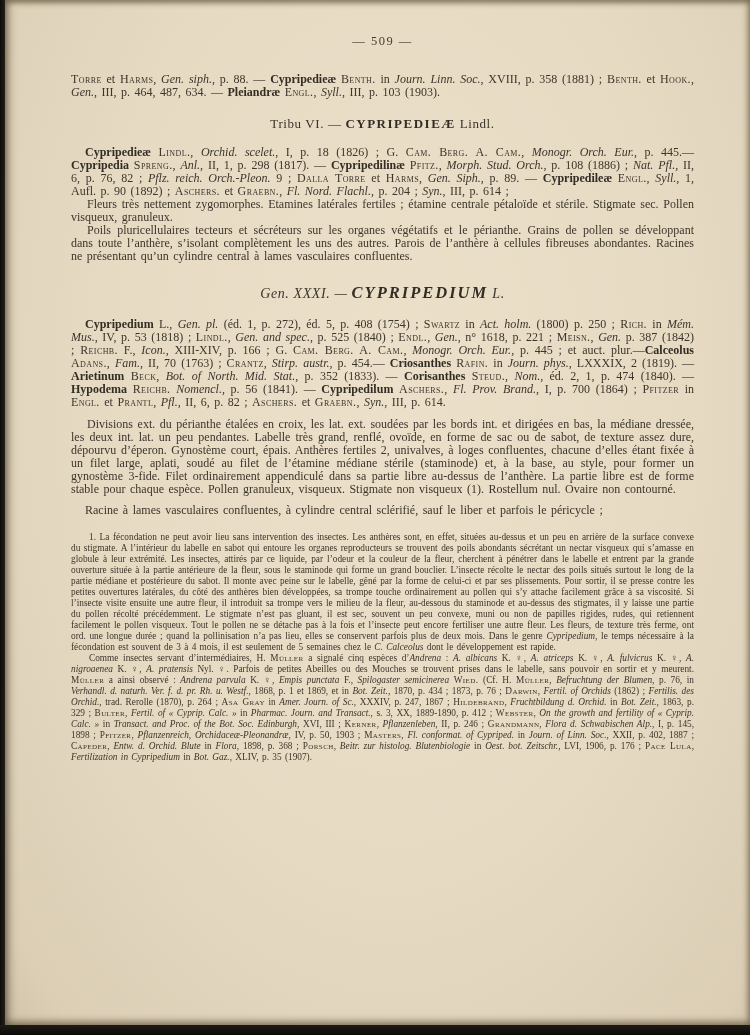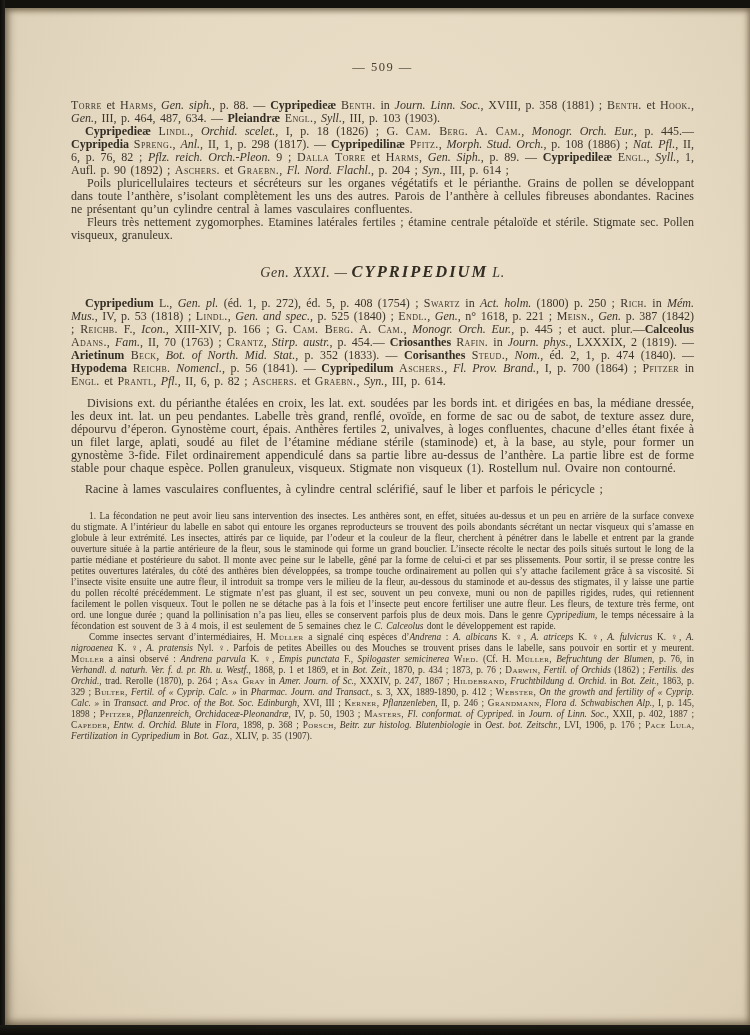--- a/index.html
+++ b/index.html
@@ -10,24 +10,23 @@
   }
   .paper{
     position:absolute;left:5px;top:0;right:0;bottom:10px;
     background:radial-gradient(ellipse at 52% 38%, #ece0ca 0%, #e6dac3 55%, #dbceb5 92%, #d2c4aa 100%);
     box-shadow:
       inset 0 3px 5px rgba(100,88,62,.5),
       inset 4px 0 8px rgba(70,58,38,.45),
       inset -3px 0 6px rgba(120,104,78,.3),
       inset 0 -4px 7px rgba(90,78,55,.4);
     color:#3c352b;
-    padding:52px 56px 0 66px;
+    padding:34px 56px 0 66px;
     box-sizing:border-box;
     overflow:hidden;
-    margin-top:8px;
   }
   .edge-left{position:absolute;left:0;top:0;width:5px;height:100%;background:linear-gradient(90deg,#0d0c09,#23201a);}
   .edge-bottom{position:absolute;left:0;bottom:0;width:100%;height:10px;background:linear-gradient(0deg,#0b0a08,#1d1b15);}
   .page-number{
     text-align:center;font-size:12.5px;letter-spacing:1.5px;margin:0 0 24px 0;color:#464034;
   }
   p{margin:0;text-align:justify;font-size:12px;line-height:13px;word-spacing:1.5px;}
   .indent{text-indent:16px;}
   .syn{text-indent:14px;}
   h2{
@@ -46,24 +45,25 @@
   .footnote p{font-size:9.3px;line-height:11px;text-indent:18px;word-spacing:1px;}
 </style>
 </head>
 <body>
 
 <div class="paper">
   <div class="page-number">— 509 —</div>
 
   <p><span class="r-sc">Torre</span><span> et </span><span class="r-sc">Harms</span><span>, </span><span class="r-i">Gen. siph.</span><span>, p. 88. — </span><span class="r-b">Cypripedieæ</span><span> </span><span class="r-sc">Benth.</span><span> in </span><span class="r-i">Journ. Linn. Soc.</span><span>, XVIII, p. 358 (1881) ; </span><span class="r-sc">Benth.</span><span> et </span><span class="r-sc">Hook.</span><span>, </span><span class="r-i">Gen.</span><span>, III, p. 464, 487, 634. — </span><span class="r-b">Pleiandræ</span><span> </span><span class="r-sc">Engl.</span><span>, </span><span class="r-i">Syll.</span><span>, III, p. 103 (1903).</span></p>
 
+  <h2><span>Tribu VI. — </span><span class="r-b">CYPRIPEDIEÆ</span><span> Lindl.</span></h2>
 
   <p class="syn"><span class="r-b">Cypripedieæ</span><span> </span><span class="r-sc">Lindl.</span><span>, </span><span class="r-i">Orchid. scelet.</span><span>, I, p. 18 (1826) ; G. </span><span class="r-sc">Cam. Berg. A. Cam.</span><span>, </span><span class="r-i">Monogr. Orch. Eur.</span><span>, p. 445.— </span><span class="r-b">Cypripedia</span><span> </span><span class="r-sc">Spreng.</span><span>, </span><span class="r-i">Anl.</span><span>, II, 1, p. 298 (1817). — </span><span class="r-b">Cypripedilinæ</span><span> </span><span class="r-sc">Pfitz.</span><span>, </span><span class="r-i">Morph. Stud. Orch.</span><span>, p. 108 (1886) ; </span><span class="r-i">Nat. Pfl.</span><span>, II, 6, p. 76, 82 ; </span><span class="r-i">Pflz. reich. Orch.-Pleon.</span><span> 9 ; </span><span class="r-sc">Dalla Torre</span><span> et </span><span class="r-sc">Harms</span><span>, </span><span class="r-i">Gen. Siph.</span><span>, p. 89. — </span><span class="r-b">Cypripedileæ</span><span> </span><span class="r-sc">Engl.</span><span>, </span><span class="r-i">Syll.</span><span>, 1, Aufl. p. 90 (1892) ; </span><span class="r-sc">Aschers.</span><span> et </span><span class="r-sc">Graebn.</span><span>, </span><span class="r-i">Fl. Nord. Flachl.</span><span>, p. 204 ; </span><span class="r-i">Syn.</span><span>, III, p. 614 ;</span></p>
+  <p class="indent"><span>Fleurs très nettement zygomorphes. Etamines latérales fertiles ; étamine centrale pétaloïde et stérile. Stigmate sec. Pollen visqueux, granuleux.</span></p>
   <p class="indent"><span>Poils pluricellulaires tecteurs et sécréteurs sur les organes végétatifs et le périanthe. Grains de pollen se développant dans toute l’anthère, s’isolant complètement les uns des autres. Parois de l’anthère à cellules fibreuses abondantes. Racines ne présentant qu’un cylindre central à lames vasculaires confluentes.</span></p>
-  <p class="indent"><span>Fleurs très nettement zygomorphes. Etamines latérales fertiles ; étamine centrale pétaloïde et stérile. Stigmate sec. Pollen visqueux, granuleux.</span></p>
 
   <h2 class="genus"><span>Gen. XXXI. — </span><span class="r-b">CYPRIPEDIUM</span><span> L.</span></h2>
 
   <p class="syn"><span class="r-b">Cypripedium</span><span> L., </span><span class="r-i">Gen. pl.</span><span> (éd. 1, p. 272), éd. 5, p. 408 (1754) ; </span><span class="r-sc">Swartz</span><span> in </span><span class="r-i">Act. holm.</span><span> (1800) p. 250 ; </span><span class="r-sc">Rich.</span><span> in </span><span class="r-i">Mém. Mus.</span><span>, IV, p. 53 (1818) ; </span><span class="r-sc">Lindl.</span><span>, </span><span class="r-i">Gen. and spec.</span><span>, p. 525 (1840) ; </span><span class="r-sc">Endl.</span><span>, </span><span class="r-i">Gen.</span><span>, n° 1618, p. 221 ; </span><span class="r-sc">Meisn.</span><span>, </span><span class="r-i">Gen.</span><span> p. 387 (1842) ; </span><span class="r-sc">Reichb.</span><span> F., </span><span class="r-i">Icon.</span><span>, XIII-XIV, p. 166 ; G. </span><span class="r-sc">Cam. Berg. A. Cam.</span><span>, </span><span class="r-i">Monogr. Orch. Eur.</span><span>, p. 445 ; et auct. plur.—</span><span class="r-b">Calceolus</span><span> </span><span class="r-sc">Adans.</span><span>, </span><span class="r-i">Fam.</span><span>, II, 70 (1763) ; </span><span class="r-sc">Crantz</span><span>, </span><span class="r-i">Stirp. austr.</span><span>, p. 454.— </span><span class="r-b">Criosanthes</span><span> </span><span class="r-sc">Rafin.</span><span> in </span><span class="r-i">Journ. phys.</span><span>, LXXXIX, 2 (1819). — </span><span class="r-b">Arietinum</span><span> </span><span class="r-sc">Beck</span><span>, </span><span class="r-i">Bot. of North. Mid. Stat.</span><span>, p. 352 (1833). — </span><span class="r-b">Corisanthes</span><span> </span><span class="r-sc">Steud.</span><span>, </span><span class="r-i">Nom.</span><span>, éd. 2, 1, p. 474 (1840). — </span><span class="r-b">Hypodema</span><span> </span><span class="r-sc">Reichb.</span><span> </span><span class="r-i">Nomencl.</span><span>, p. 56 (1841). — </span><span class="r-b">Cypripedilum</span><span> </span><span class="r-sc">Aschers.</span><span>, </span><span class="r-i">Fl. Prov. Brand.</span><span>, I, p. 700 (1864) ; </span><span class="r-sc">Pfitzer</span><span> in </span><span class="r-sc">Engl.</span><span> et </span><span class="r-sc">Prantl</span><span>, </span><span class="r-i">Pfl.</span><span>, II, 6, p. 82 ; </span><span class="r-sc">Aschers.</span><span> et </span><span class="r-sc">Graebn.</span><span>, </span><span class="r-i">Syn.</span><span>, III, p. 614.</span></p>
   <p class="indent para-divisions"><span>Divisions ext. du périanthe étalées en croix, les lat. ext. soudées par les bords int. et dirigées en bas, la médiane dressée, les deux int. lat. un peu pendantes. Labelle très grand, renflé, ovoïde, en forme de sac ou de sabot, de texture assez dure, dépourvu d’éperon. Gynostème court, épais. Anthères fertiles 2, univalves, à loges confluentes, chacune d’elles étant fixée à un filet large, aplati, soudé au filet de l’étamine médiane stérile (staminode) et, à la base, au style, pour former un gynostème 3-fide. Filet ordinairement appendiculé dans sa partie libre au-dessus de l’anthère. La partie libre est de forme stable pour chaque espèce. Pollen granuleux, visqueux. Stigmate non visqueux (1). Rostellum nul. Ovaire non contourné.</span></p>
   <p class="para-racine"><span>Racine à lames vasculaires confluentes, à cylindre central sclérifié, sauf le liber et parfois le péricycle ;</span></p>
 
   <div class="footnote">
     <p><span>1. La fécondation ne peut avoir lieu sans intervention des insectes. Les anthères sont, en effet, situées au-dessus et un peu en arrière de la surface convexe du stigmate. A l’intérieur du labelle en sabot qui entoure les organes reproducteurs se trouvent des poils abondants sécrétant un nectar visqueux qui s’amasse en globule à leur extrémité. Les insectes, attirés par ce liquide, par l’odeur et la couleur de la fleur, cherchent à pénétrer dans le labelle et entrent par la grande ouverture située à la partie antérieure de la fleur, sous le staminode qui forme un grand bouclier. L’insecte récolte le nectar des poils situés surtout le long de la partie médiane et postérieure du sabot. Il monte avec peine sur le labelle, gêné par la forme de celui-ci et par ses plissements. Pour sortir, il se presse contre les petites ouvertures latérales, du côté des anthères bien développées, sa trompe touche ordinairement au pollen qui s’y attache facilement grâce à sa viscosité. Si l’insecte visite ensuite une autre fleur, il introduit sa trompe vers le milieu de la fleur, au-dessous du staminode et au-dessus des stigmates, il y laisse une partie du pollen récolté précédemment. Le stigmate n’est pas gluant, il est sec, souvent un peu convexe, muni ou non de papilles rigides, rudes, qui retiennent facilement le pollen visqueux. Tout le pollen ne se détache pas à la fois et l’insecte peut encore fertiliser une autre fleur. Les fleurs, de texture très ferme, ont ord. une longue durée ; quand la pollinisation n’a pas lieu, elles se conservent parfois plus de deux mois. Dans le genre </span><span class="r-i">Cypripedium</span><span>, le temps nécessaire à la fécondation est souvent de 3 à 4 mois, il est seulement de 5 semaines chez le </span><span class="r-i">C. Calceolus</span><span> dont le développement est rapide.</span></p>
     <p><span>Comme insectes servant d’intermédiaires, H. </span><span class="r-sc">Müller</span><span> a signalé cinq espèces d’</span><span class="r-i">Andrena</span><span> : </span><span class="r-i">A. albicans</span><span> K. ♀, </span><span class="r-i">A. atriceps</span><span> K. ♀, </span><span class="r-i">A. fulvicrus</span><span> K. ♀, </span><span class="r-i">A. nigroaenea</span><span> K. ♀, </span><span class="r-i">A. pratensis</span><span> Nyl. ♀. Parfois de petites Abeilles ou des Mouches se trouvent prises dans le labelle, sans pouvoir en sortir et y meurent. </span><span class="r-sc">Müller</span><span> a ainsi observé : </span><span class="r-i">Andrena parvula</span><span> K. ♀, </span><span class="r-i">Empis punctata</span><span> F., </span><span class="r-i">Spilogaster semicinerea</span><span> </span><span class="r-sc">Wied.</span><span> (Cf. H. </span><span class="r-sc">Müller</span><span>, </span><span class="r-i">Befruchtung der Blumen</span><span>, p. 76, in </span><span class="r-i">Verhandl. d. naturh. Ver. f. d. pr. Rh. u. Westf.</span><span>, 1868, p. 1 et 1869, et in </span><span class="r-i">Bot. Zeit.</span><span>, 1870, p. 434 ; 1873, p. 76 ; </span><span class="r-sc">Darwin</span><span>, </span><span class="r-i">Fertil. of Orchids</span><span> (1862) ; </span><span class="r-i">Fertilis. des Orchid.</span><span>, trad. Rerolle (1870), p. 264 ; </span><span class="r-sc">Asa Gray</span><span> in </span><span class="r-i">Amer. Journ. of Sc.</span><span>, XXXIV, p. 247, 1867 ; </span><span class="r-sc">Hildebrand</span><span>, </span><span class="r-i">Fruchtbildung d. Orchid.</span><span> in </span><span class="r-i">Bot. Zeit.</span><span>, 1863, p. 329 ; </span><span class="r-sc">Bulter</span><span>, </span><span class="r-i">Fertil. of « Cyprip. Calc. »</span><span> in </span><span class="r-i">Pharmac. Journ. and Transact.</span><span>, s. 3, XX, 1889-1890, p. 412 ; </span><span class="r-sc">Webster</span><span>, </span><span class="r-i">On the growth and fertility of « Cyprip. Calc. »</span><span> in </span><span class="r-i">Transact. and Proc. of the Bot. Soc. Edinburgh</span><span>, XVI, III ; </span><span class="r-sc">Kerner</span><span>, </span><span class="r-i">Pflanzenleben</span><span>, II, p. 246 ; </span><span class="r-sc">Grandmann</span><span>, </span><span class="r-i">Flora d. Schwabischen Alp.</span><span>, I, p. 145, 1898 ; </span><span class="r-sc">Pfitzer</span><span>, </span><span class="r-i">Pflanzenreich, Orchidaceæ-Pleonandræ</span><span>, IV, p. 50, 1903 ; </span><span class="r-sc">Masters</span><span>, </span><span class="r-i">Fl. conformat. of Cypriped.</span><span> in </span><span class="r-i">Journ. of Linn. Soc.</span><span>, XXII, p. 402, 1887 ; </span><span class="r-sc">Capeder</span><span>, </span><span class="r-i">Entw. d. Orchid. Blute</span><span> in </span><span class="r-i">Flora</span><span>, 1898, p. 368 ; </span><span class="r-sc">Porsch</span><span>, </span><span class="r-i">Beitr. zur histolog. Blutenbiologie</span><span> in </span><span class="r-i">Oest. bot. Zeitschr.</span><span>, LVI, 1906, p. 176 ; </span><span class="r-sc">Pace Lula</span><span>, </span><span class="r-i">Fertilization in Cypripedium</span><span> in </span><span class="r-i">Bot. Gaz.</span><span>, XLIV, p. 35 (1907).</span></p>

